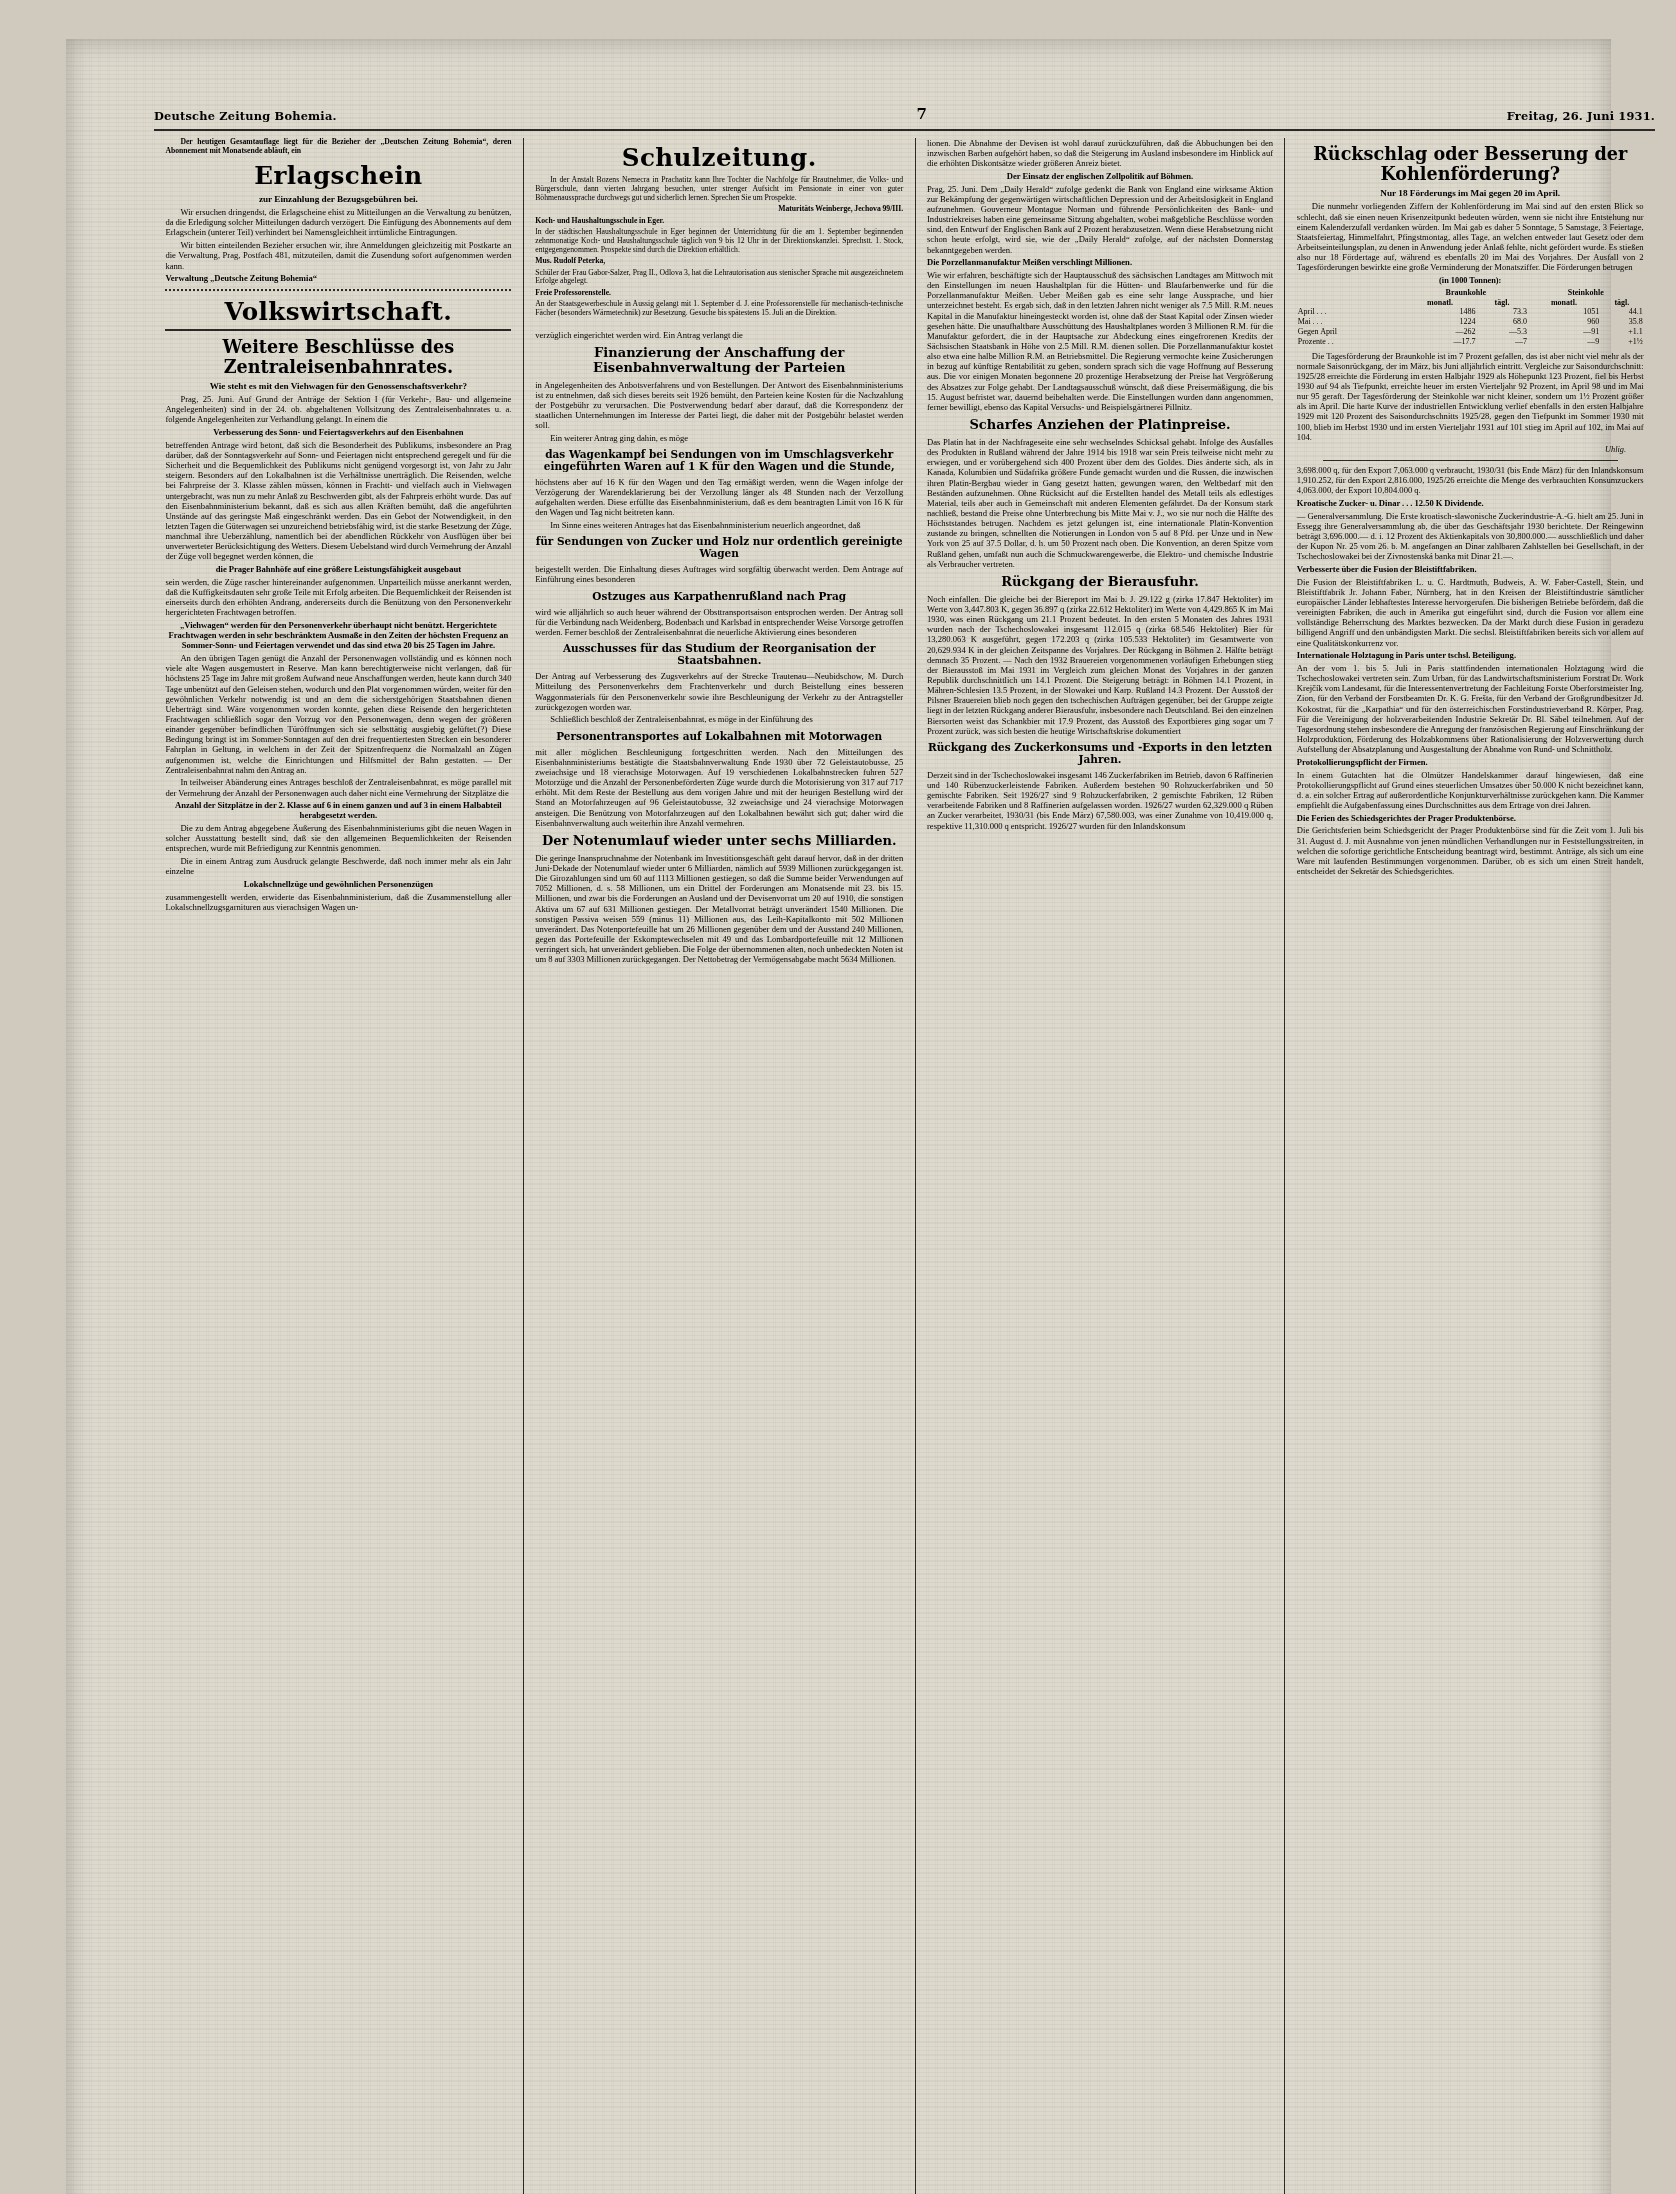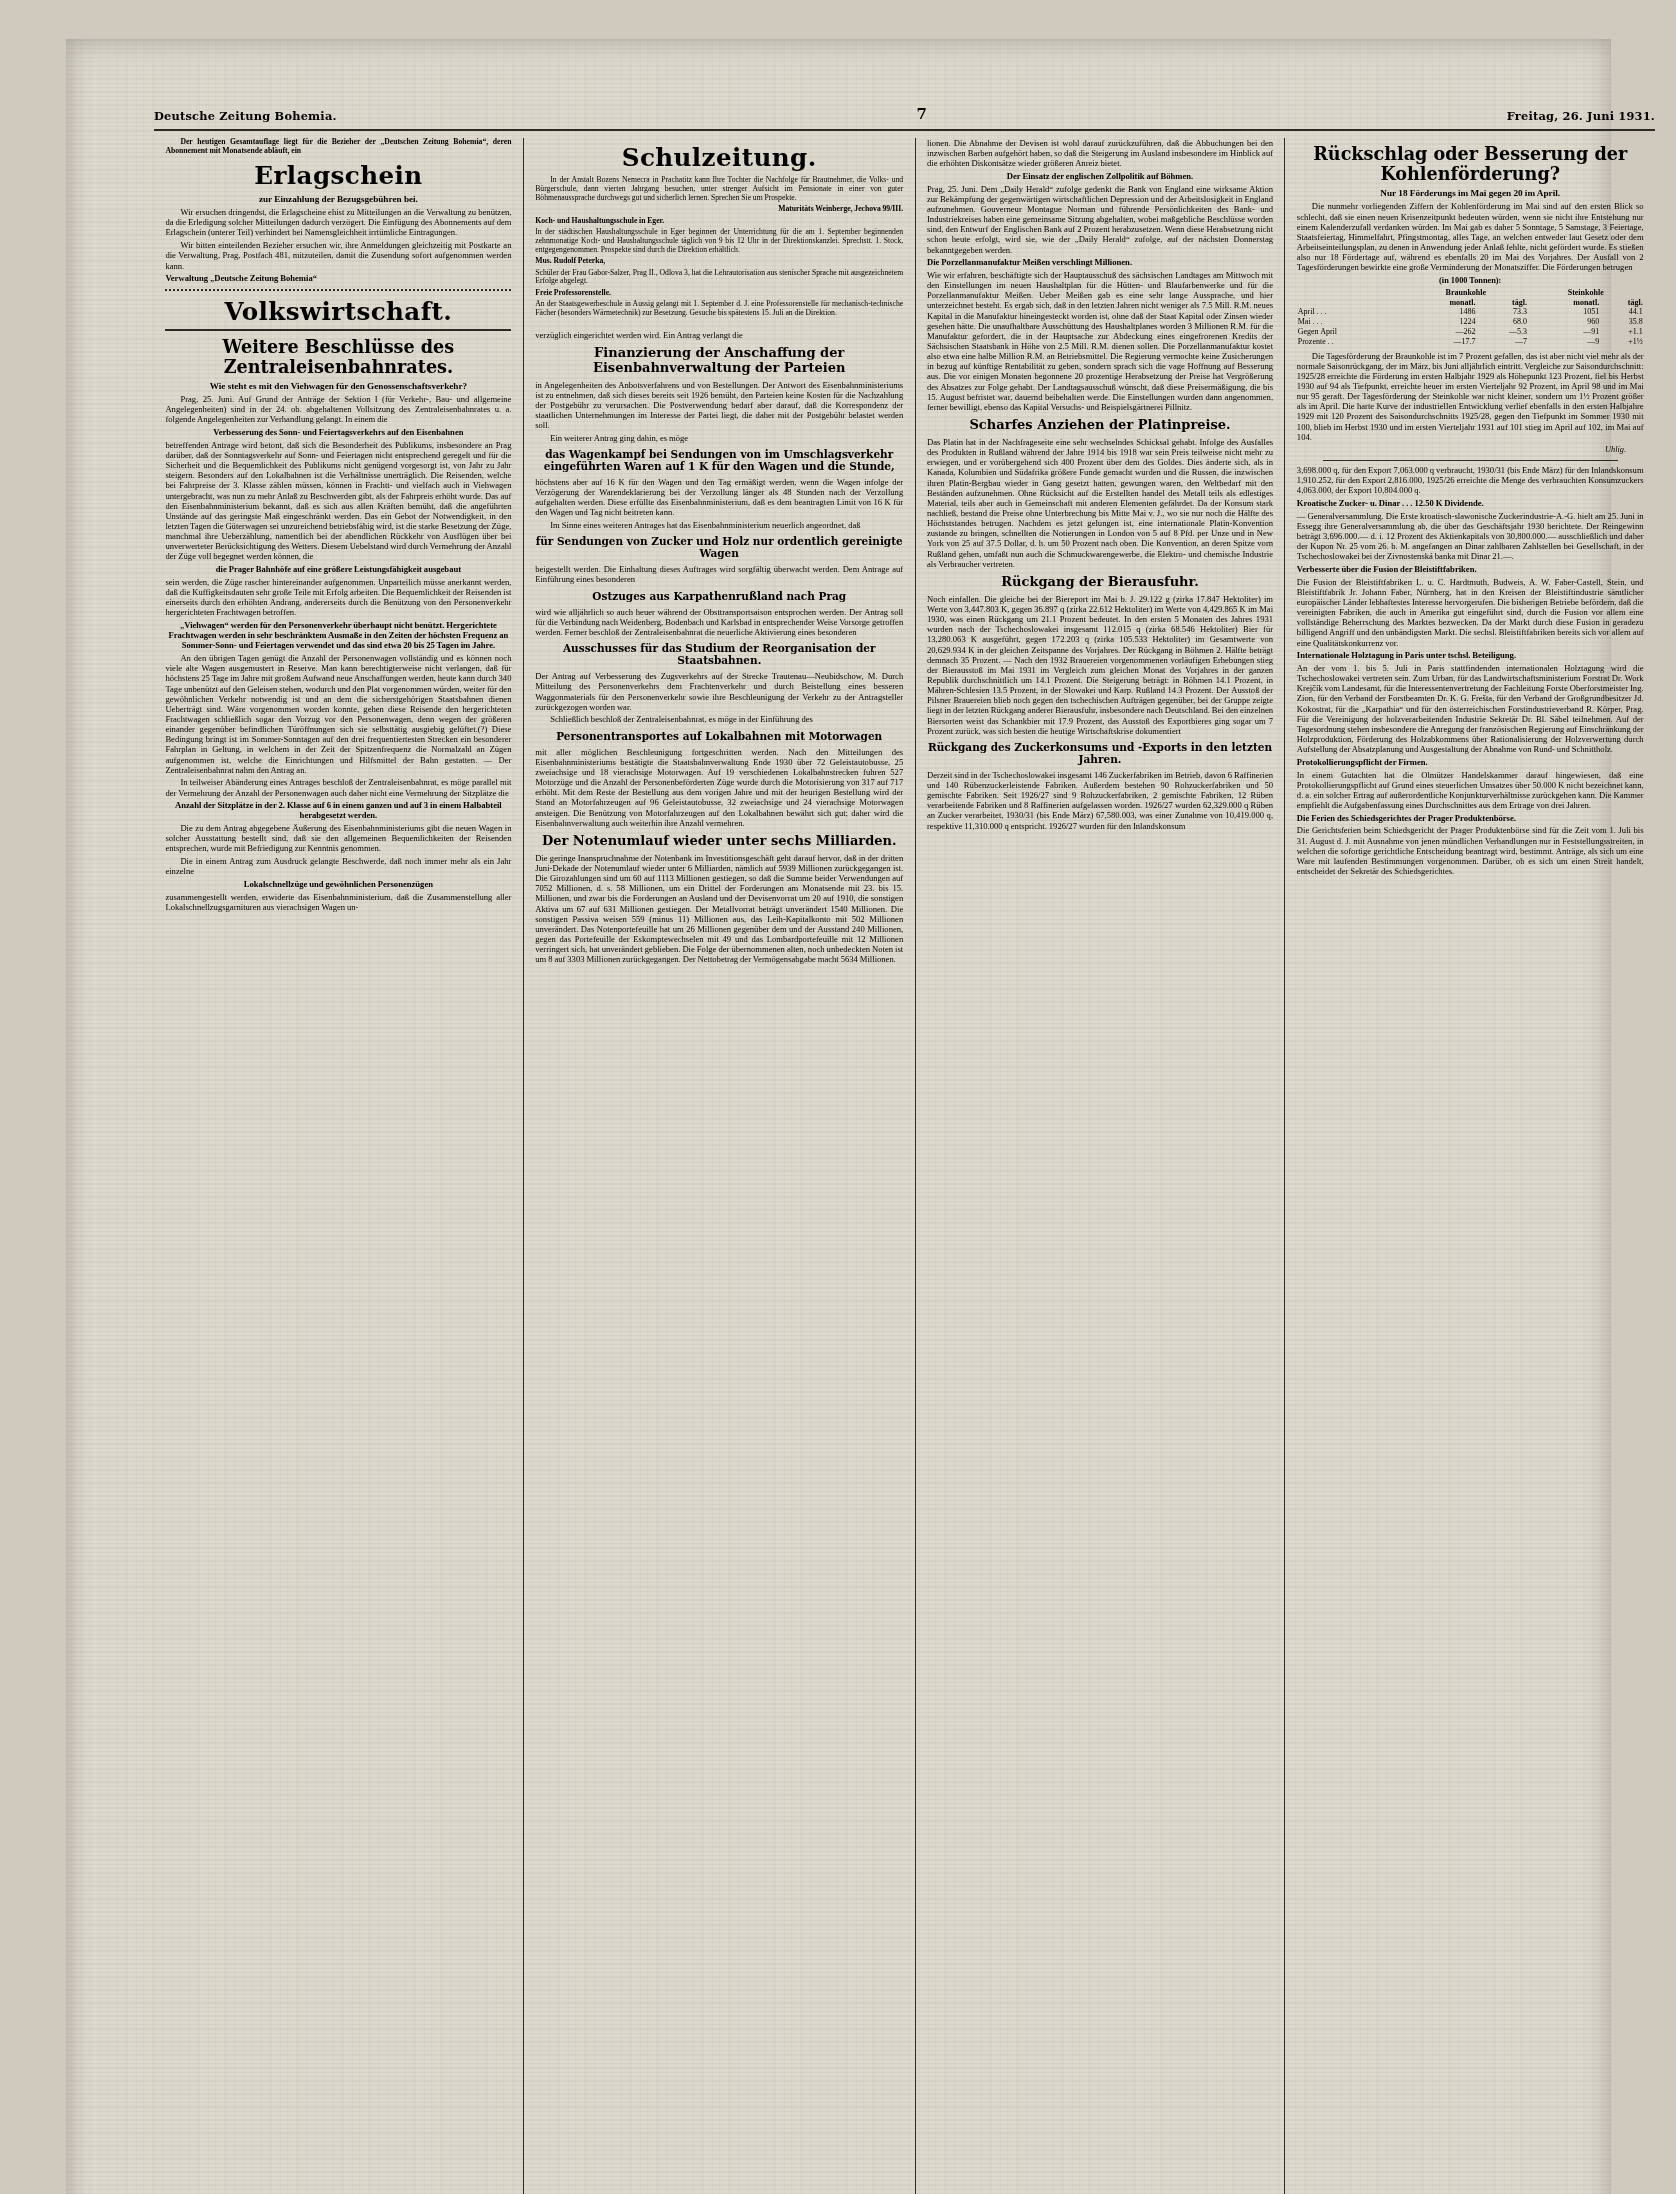--- a/index.html
+++ b/index.html
@@ -75,21 +75,21 @@
   .dotline{
     height:0;border-bottom:2.2px dotted #2b2a27;margin:6.1px 0;
   }
   table.tbl{
     width:100%;border-collapse:collapse;font-size:8px;margin:2.6px 0 4.4px 0;
   }
   table.tbl th,table.tbl td{
     padding:0.4px 0.9px;text-align:right;white-space:nowrap;
   }
   table.tbl th.l,table.tbl td.l{text-align:left;}
-  table.tbl th{font-weight:bold;}
+  table.tbl th{font-weight:bold;text-align:center;}
   .tbl-cap{text-align:center;font-weight:bold;font-size:8.3px;margin-top:3.5px;}
   .sig{text-align:right;font-style:italic;font-size:8.3px;margin:3.5px 17.6px 5.3px 0;}
 </style>
 </head>
 <body>
 
 <div id="page">
   <div id="sheet">
 
     <div class="masthead">

